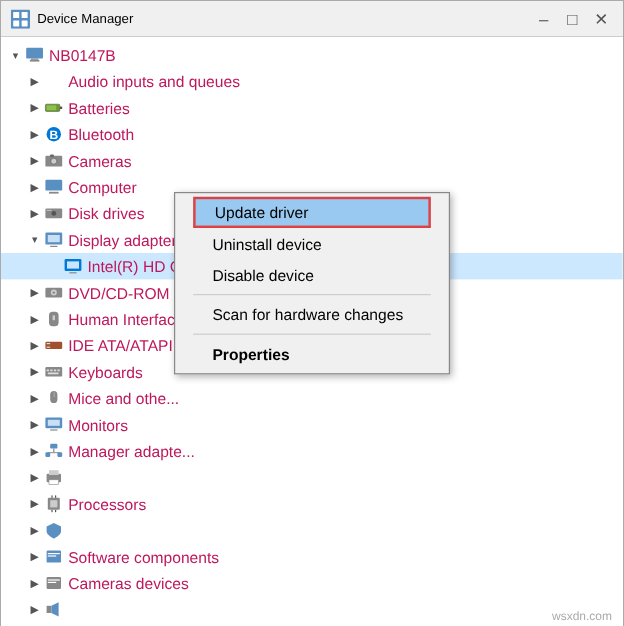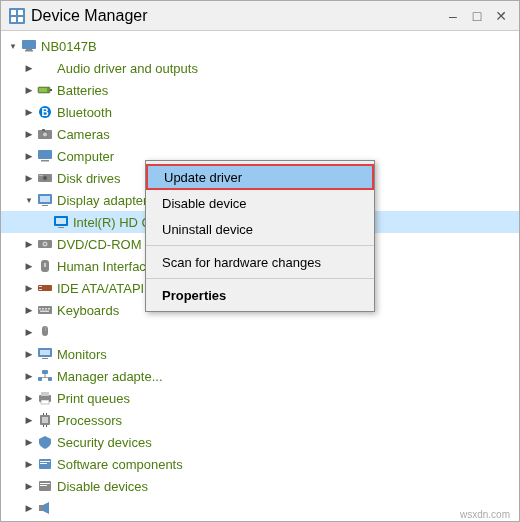--- a/index.html
+++ b/index.html
@@ -30,21 +30,21 @@
       border-bottom: 1px solid #ccc;
       gap: 6px;
     }
 
     .title-bar-icon {
       width: 16px;
       height: 16px;
     }
 
     .title-bar-text {
-      font-size: 16px;
+      font-size: 11px;
       color: #000;
       flex: 1;
     }
 
     .title-bar-controls {
       display: flex;
       gap: 4px;
     }
 
     .tb-btn {
@@ -102,34 +102,34 @@
       height: 16px;
       margin-right: 4px;
       flex-shrink: 0;
       display: inline-flex;
       align-items: center;
       justify-content: center;
     }
 
     .item-label {
       font-size: 13px;
-      color: #4d7c0f;
+      color: #be185d;
     }
 
     
     .context-menu {
       position: absolute;
       top: 160px;
       left: 145px;
       width: 230px;
       background: #f0f0f0;
       border: 1px solid #888;
       box-shadow: 2px 2px 6px rgba(0,0,0,0.3);
       z-index: 100;
-      padding: 3px 0;
+      padding: 3px 15px;
     }
 
     .ctx-item {
       display: flex;
       align-items: center;
       height: 26px;
       padding: 0 16px;
       cursor: pointer;
       font-size: 13px;
       color: #000;
@@ -198,21 +198,21 @@
     </div>
 
     <div class="tree-item indent-1">
       <span class="expand-btn">▶</span>
       <span class="item-icon">
         <svg width="16" height="16" viewBox="0 0 16 16">
             <ellipse cx="8" cy="8" r="5" fill="#5a8fc2"></ellipse>
             <rect x="6" y="5" width="4" height="6" rx="1" fill="white"></rect>
           </svg>
       </span>
-      <span class="item-label">Audio driver and outputs</span>
+      <span class="item-label">Audio inputs and queues</span>
     </div>
 
     <div class="tree-item indent-1">
       <span class="expand-btn">▶</span>
       <span class="item-icon">
         <svg width="16" height="16" viewBox="0 0 16 16">
             <rect x="1" y="5" width="12" height="6" rx="1" fill="#6a9c2a" stroke="#555" stroke-width="0.5"></rect>
             <rect x="13" y="7" width="2" height="2" fill="#555"></rect>
             <rect x="2" y="6" width="8" height="4" fill="#8bc34a"></rect>
           </svg>
@@ -341,20 +341,21 @@
     </div>
 
     <div class="tree-item indent-1">
       <span class="expand-btn">▶</span>
       <span class="item-icon">
         <svg width="16" height="16" viewBox="0 0 16 16">
             <rect x="5" y="2" width="6" height="10" rx="3" fill="#888"></rect>
             <rect x="8" y="3" width="0.5" height="4" fill="#ccc"></rect>
           </svg>
       </span>
+      <span class="item-label">Mice and othe...</span>
     </div>
 
     <div class="tree-item indent-1">
       <span class="expand-btn">▶</span>
       <span class="item-icon">
         <svg width="16" height="16" viewBox="0 0 16 16">
             <rect x="1" y="2" width="14" height="9" rx="1" fill="#5a8fc2"></rect>
             <rect x="3" y="4" width="10" height="5" fill="#c8dff5"></rect>
             <rect x="5" y="12" width="6" height="1" fill="#888"></rect>
           </svg>
@@ -378,21 +379,20 @@
 
     <div class="tree-item indent-1">
       <span class="expand-btn">▶</span>
       <span class="item-icon">
         <svg width="16" height="16" viewBox="0 0 16 16">
             <rect x="2" y="5" width="12" height="7" rx="1" fill="#888"></rect>
             <rect x="4" y="2" width="8" height="4" fill="#ccc"></rect>
             <rect x="4" y="10" width="8" height="4" fill="white" stroke="#888" stroke-width="0.5"></rect>
           </svg>
       </span>
-      <span class="item-label">Print queues</span>
     </div>
 
     <div class="tree-item indent-1">
       <span class="expand-btn">▶</span>
       <span class="item-icon">
         <svg width="16" height="16" viewBox="0 0 16 16">
             <rect x="3" y="3" width="10" height="10" rx="1" fill="#888"></rect>
             <rect x="5" y="5" width="6" height="6" fill="#ccc"></rect>
             <rect x="6" y="1" width="1" height="2" fill="#555"></rect>
             <rect x="9" y="1" width="1" height="2" fill="#555"></rect>
@@ -403,21 +403,20 @@
       <span class="item-label">Processors</span>
     </div>
 
     <div class="tree-item indent-1">
       <span class="expand-btn">▶</span>
       <span class="item-icon">
         <svg width="16" height="16" viewBox="0 0 16 16">
             <path d="M8 2 L14 5 L14 9 C14 12 8 15 8 15 C8 15 2 12 2 9 L2 5 Z" fill="#5a8fc2"></path>
           </svg>
       </span>
-      <span class="item-label">Security devices</span>
     </div>
 
     <div class="tree-item indent-1">
       <span class="expand-btn">▶</span>
       <span class="item-icon">
         <svg width="16" height="16" viewBox="0 0 16 16">
             <rect x="2" y="3" width="12" height="10" rx="1" fill="#5a8fc2"></rect>
             <rect x="3" y="5" width="10" height="1" fill="white"></rect>
             <rect x="3" y="7" width="7" height="1" fill="white"></rect>
           </svg>
@@ -427,21 +426,21 @@
 
     <div class="tree-item indent-1">
       <span class="expand-btn">▶</span>
       <span class="item-icon">
         <svg width="16" height="16" viewBox="0 0 16 16">
             <rect x="2" y="3" width="12" height="10" rx="1" fill="#888"></rect>
             <rect x="3" y="5" width="10" height="1" fill="white"></rect>
             <rect x="3" y="7" width="7" height="1" fill="white"></rect>
           </svg>
       </span>
-      <span class="item-label">Disable devices</span>
+      <span class="item-label">Cameras devices</span>
     </div>
 
     <div class="tree-item indent-1">
       <span class="expand-btn">▶</span>
       <span class="item-icon">
         <svg width="16" height="16" viewBox="0 0 16 16">
             <rect x="2" y="5" width="4" height="6" fill="#888"></rect>
             <polygon points="6,5 12,2 12,14 6,11" fill="#5a8fc2"></polygon>
           </svg>
       </span>
@@ -454,24 +453,24 @@
     </div>
 
   </div>
 </div>
 
 <div class="context-menu">
   <div class="ctx-item highlighted">
     <span>Update driver</span>
   </div>
   <div class="ctx-item">
+    <span>Uninstall device</span>
+  </div>
+  <div class="ctx-item">
     <span>Disable device</span>
-  </div>
-  <div class="ctx-item">
-    <span>Uninstall device</span>
   </div>
   <div class="ctx-separator"></div>
   <div class="ctx-item">
     <span>Scan for hardware changes</span>
   </div>
   <div class="ctx-separator"></div>
   <div class="ctx-item bold-item">
     <span>Properties</span>
   </div>
 </div>

